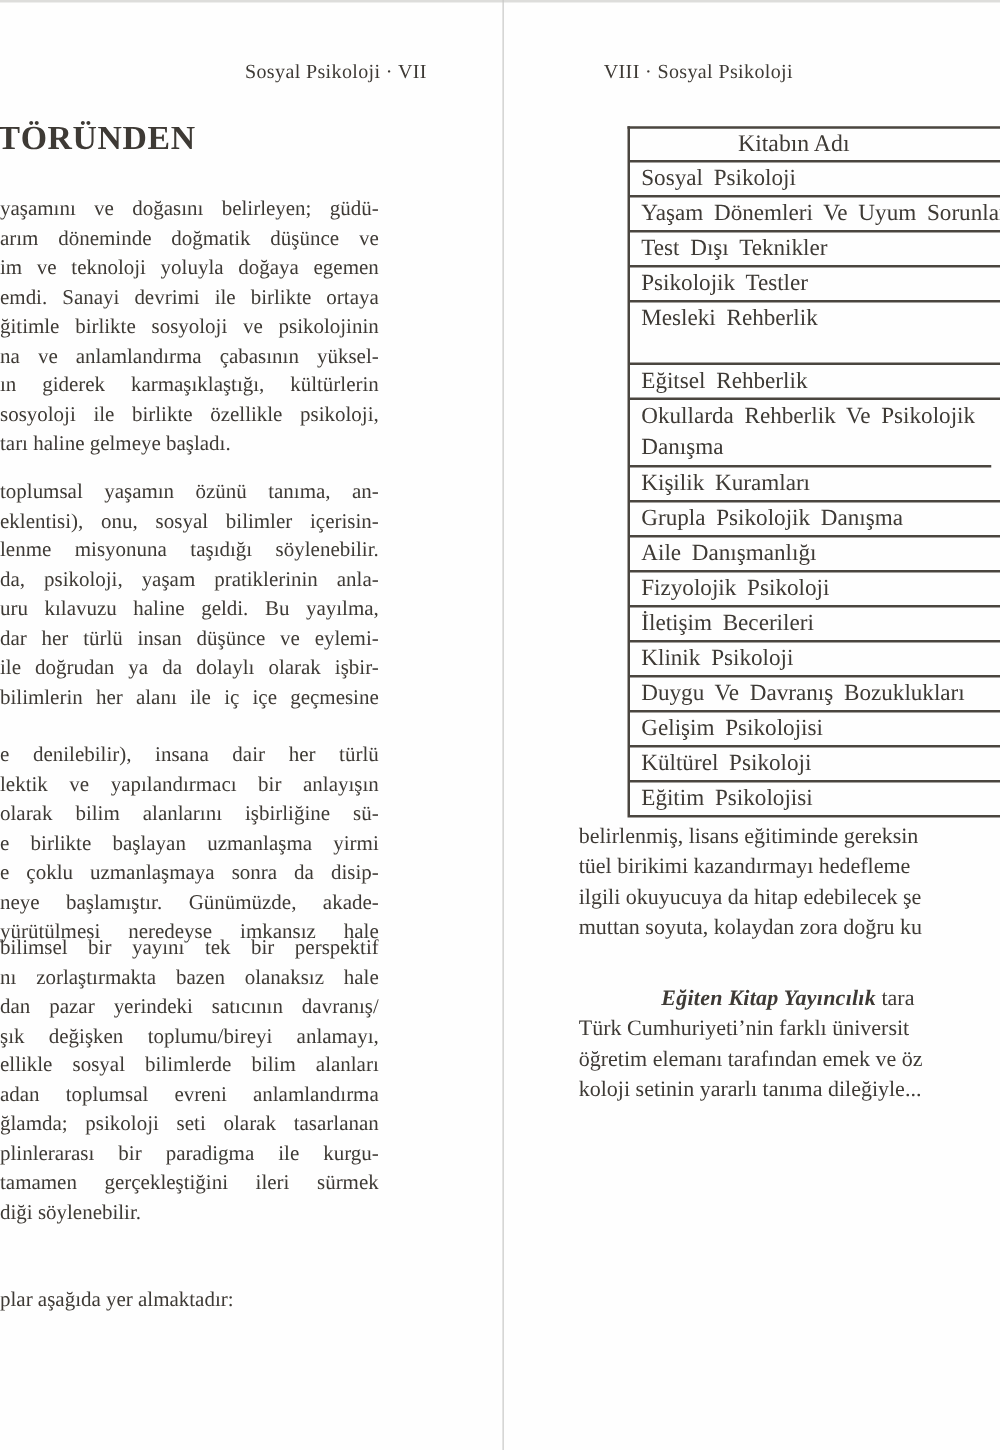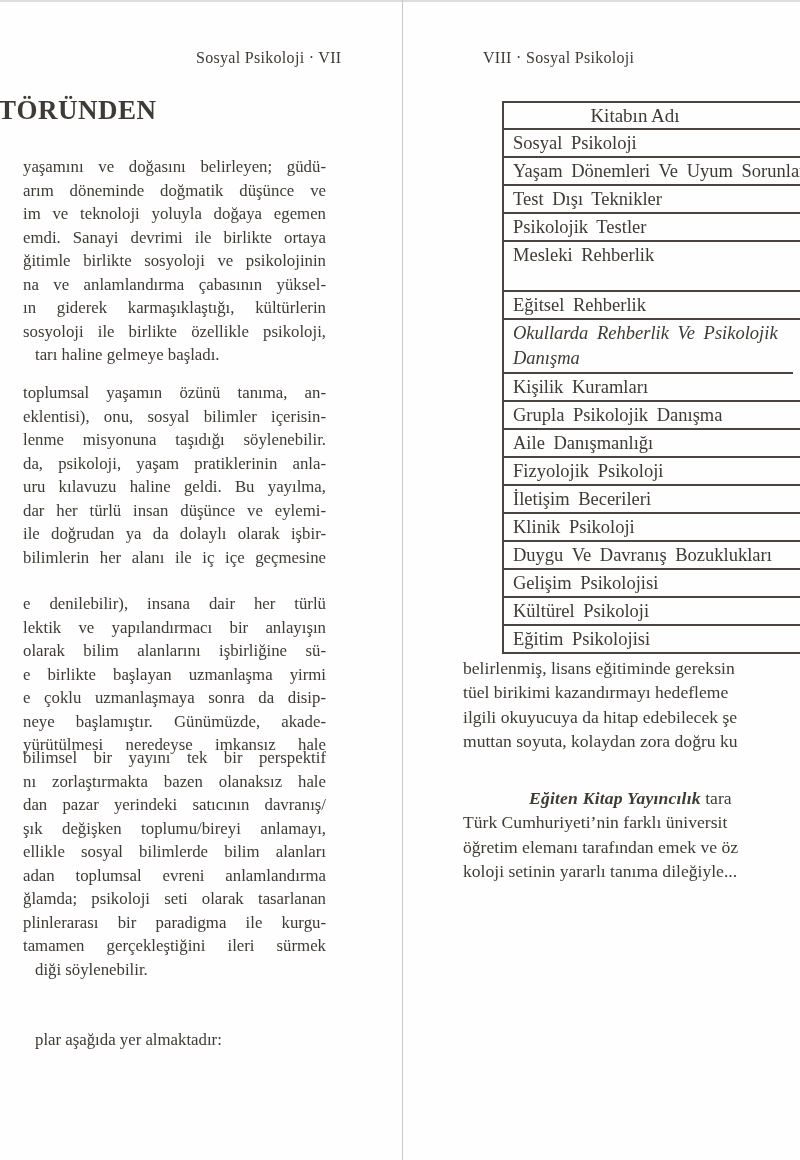--- a/index.html
+++ b/index.html
@@ -8,46 +8,46 @@
     background:#fefefe;
     font-family:"Liberation Serif","DejaVu Serif",serif;
     color:#3e3a35;
   }
   .top-edge{position:absolute;top:0;left:0;width:800px;height:2px;background:#dddddb;}
   .page-divider{position:absolute;top:0;left:402px;width:1px;height:1160px;background:#c9c9c7;}
 
   
   .lp-header{position:absolute;top:49px;left:196px;font-size:16px;letter-spacing:.3px;white-space:nowrap;}
   .lp-title{position:absolute;top:95px;left:-2px;font-size:27px;font-weight:bold;letter-spacing:.5px;white-space:nowrap;}
-  .lpara{position:absolute;left:0;width:303px;padding-left:23px;}
+  .lpara{position:absolute;left:0;width:303px;}
   .lline{
     height:23.5px;line-height:23.5px;font-size:16.8px;
     text-align:justify;text-align-last:justify;overflow:hidden;white-space:nowrap;
   }
-  .lline.rag{text-align-last:left;margin-left:12px;}
+  .lline.rag{text-align-last:left;}
   .lp-p1{top:155px;} .lp-p2{top:381px;} .lp-p3{top:592px;} .lp-p4{top:746px;} .lp-p5{top:1028px;}
 
   
   .rp-header{position:absolute;top:49px;left:483px;font-size:16px;letter-spacing:.3px;white-space:nowrap;text-align:center;}
   .ptable{
     position:absolute;top:101px;left:502px;width:298px;
     border-left:2px solid #4a453f;border-top:2px solid #4a453f;
     font-size:18.5px;
   }
   .thead{
     border-bottom:2px solid #4a453f;height:25px;line-height:25px;
     text-align:center;padding-right:36px;font-size:19px;
   }
   .trow{
     min-height:24px;line-height:24px;padding:1px 0 1px 9px;
     border-bottom:2px solid #4a453f;word-spacing:4px;
     white-space:nowrap;overflow:hidden;
   }
   .trow.tall{min-height:46px;}
-  .trow.wrap{white-space:normal;width:280px;line-height:25px;font-style:italic;}
+  .trow.wrap{white-space:normal;width:280px;line-height:25px;}
   .rpara{position:absolute;left:463px;width:337px;overflow:hidden;}
   .rline{height:24.3px;line-height:24.3px;font-size:17.6px;white-space:nowrap;overflow:hidden;}
   .rline.ind{text-indent:66px;}
   .rp-p1{top:656px;} .rp-p2{top:786px;}
   .rline b{letter-spacing:.2px;font-style:italic;}
 </style>
 </head>
 <body>
 
 <div class="top-edge"></div>

